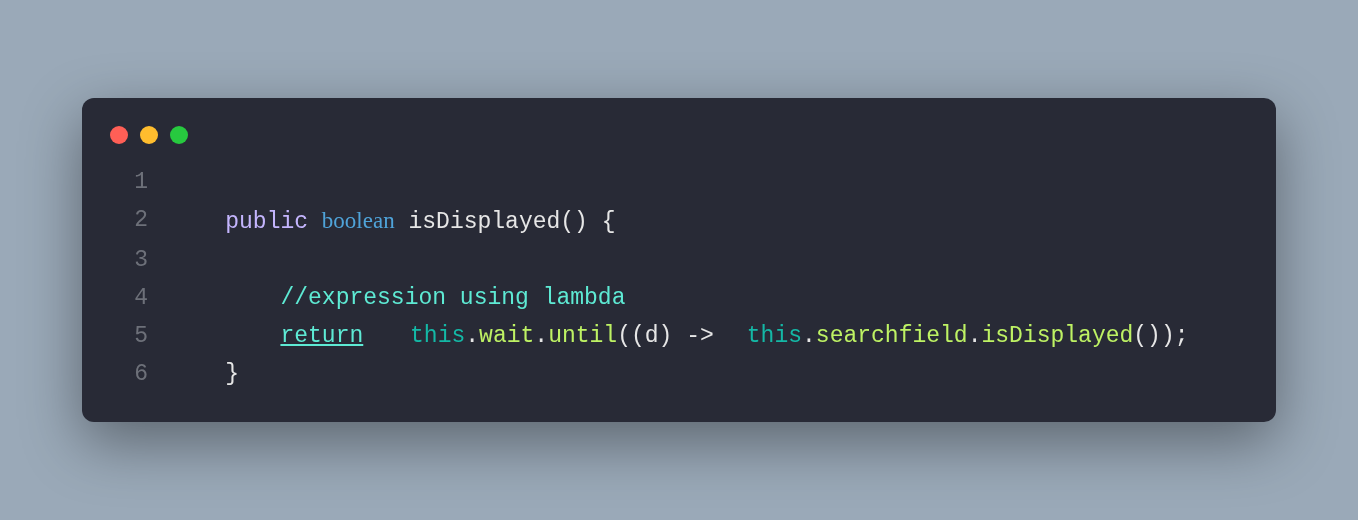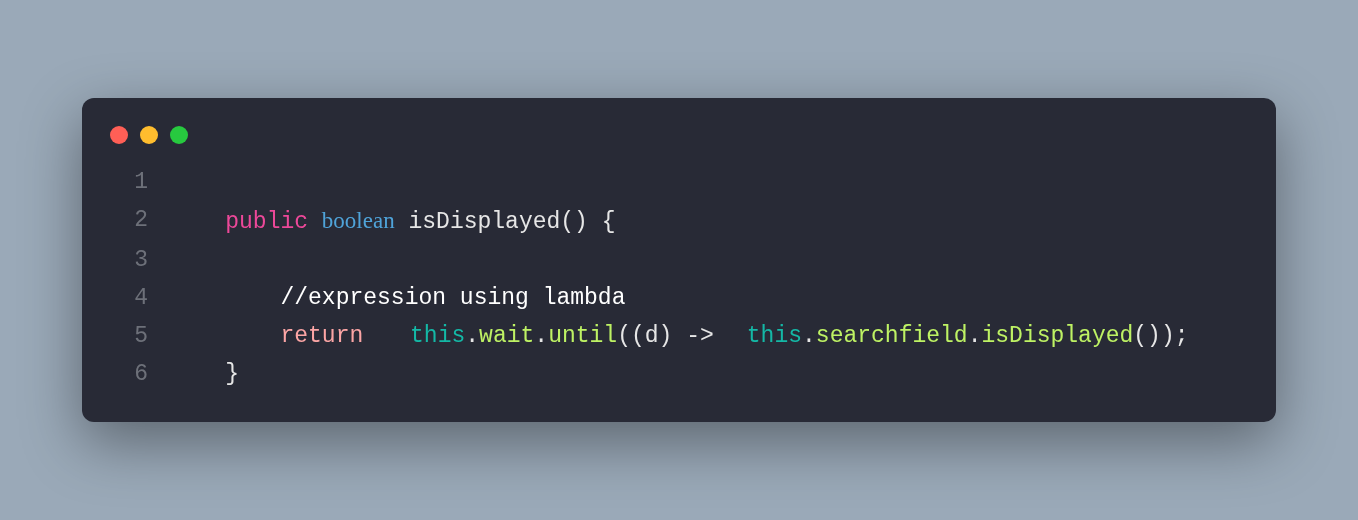--- a/index.html
+++ b/index.html
@@ -59,27 +59,27 @@
       width: 38px;
       text-align: right;
       user-select: none;
       flex-shrink: 0;
       margin-right: 22px;
     }
 
     .c-default { color: #e6e6e6; }
     .c-annotation-at { color: #e6e6e6; }
     .c-annotation { color: #4fa3d9; }
-    .c-keyword { color: #ec4899; }
+    .c-keyword { color: #c4b5fd; }
     .c-type { color: #4fa3d9; font-family: Liberation Serif, serif; }
     .c-method { color: #e6e6e6; }
     .c-paren { color: #e6e6e6; }
     .c-brace { color: #e6e6e6; }
-    .c-comment { color: #ffffff; }
-    .c-return { color: #fca5a5; }
+    .c-comment { color: #5eead4; }
+    .c-return { color: #5eead4; text-decoration: underline; }
     .c-this { color: #14b8a6; margin-left: 33px; }
     .c-dot { color: #e6e6e6; }
     .c-prop { color: #bef264; }
     .c-arrow { color: #e6e6e6; }
   </style>
 </head>
 <body>
 
 <div class="window">
   <div class="titlebar">

